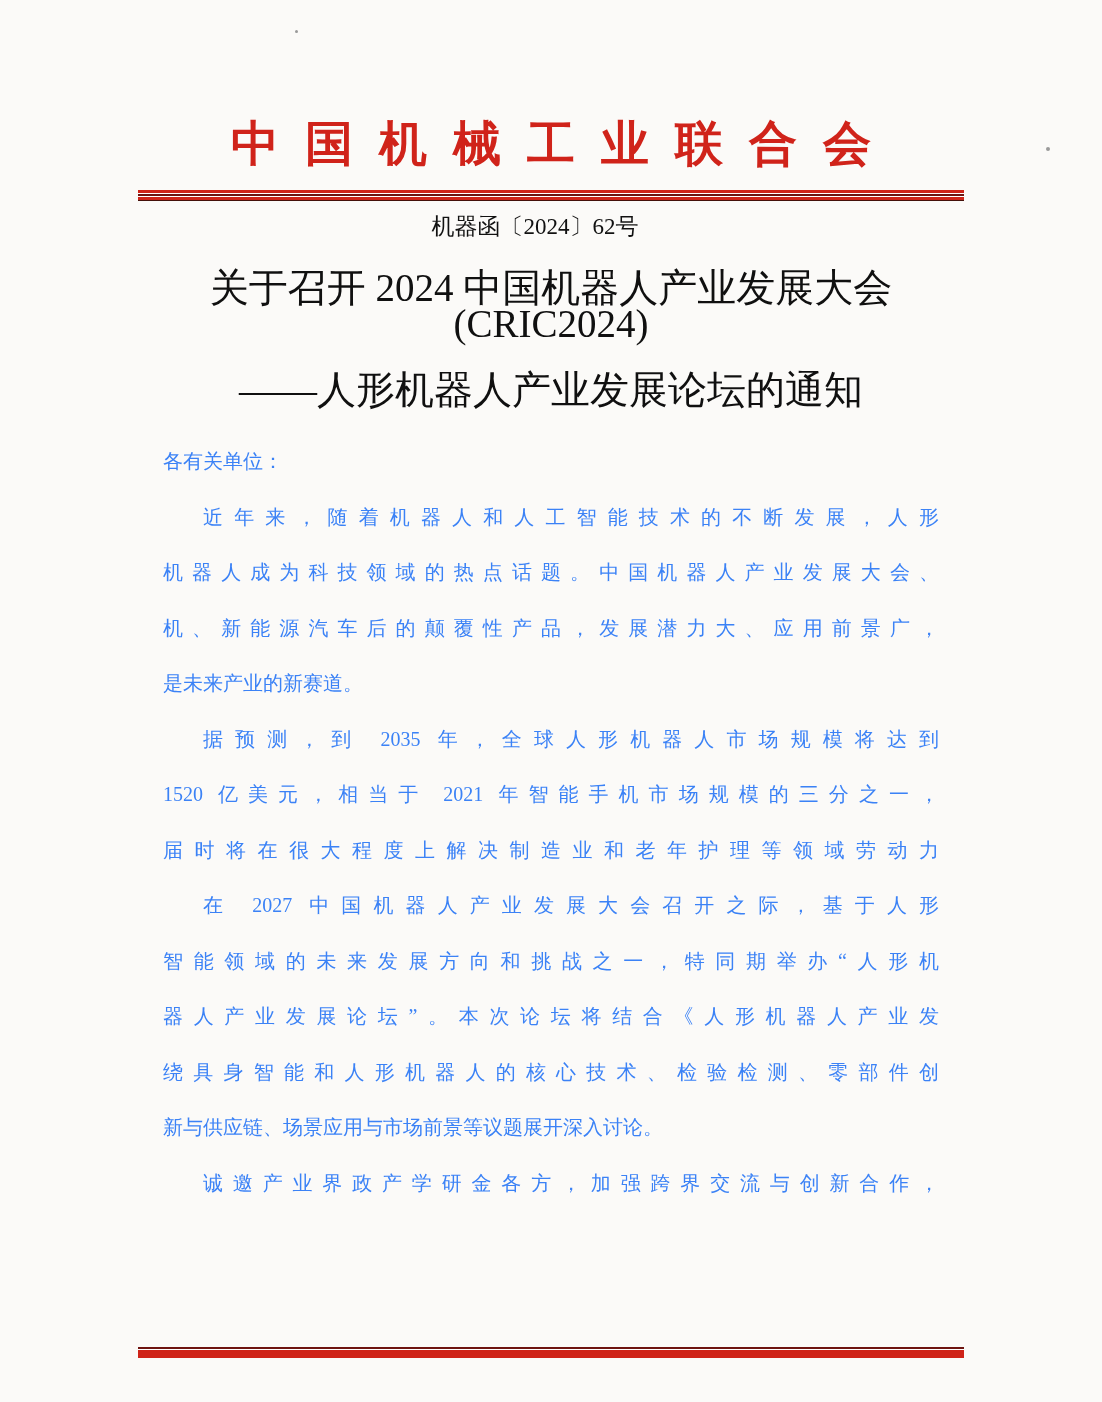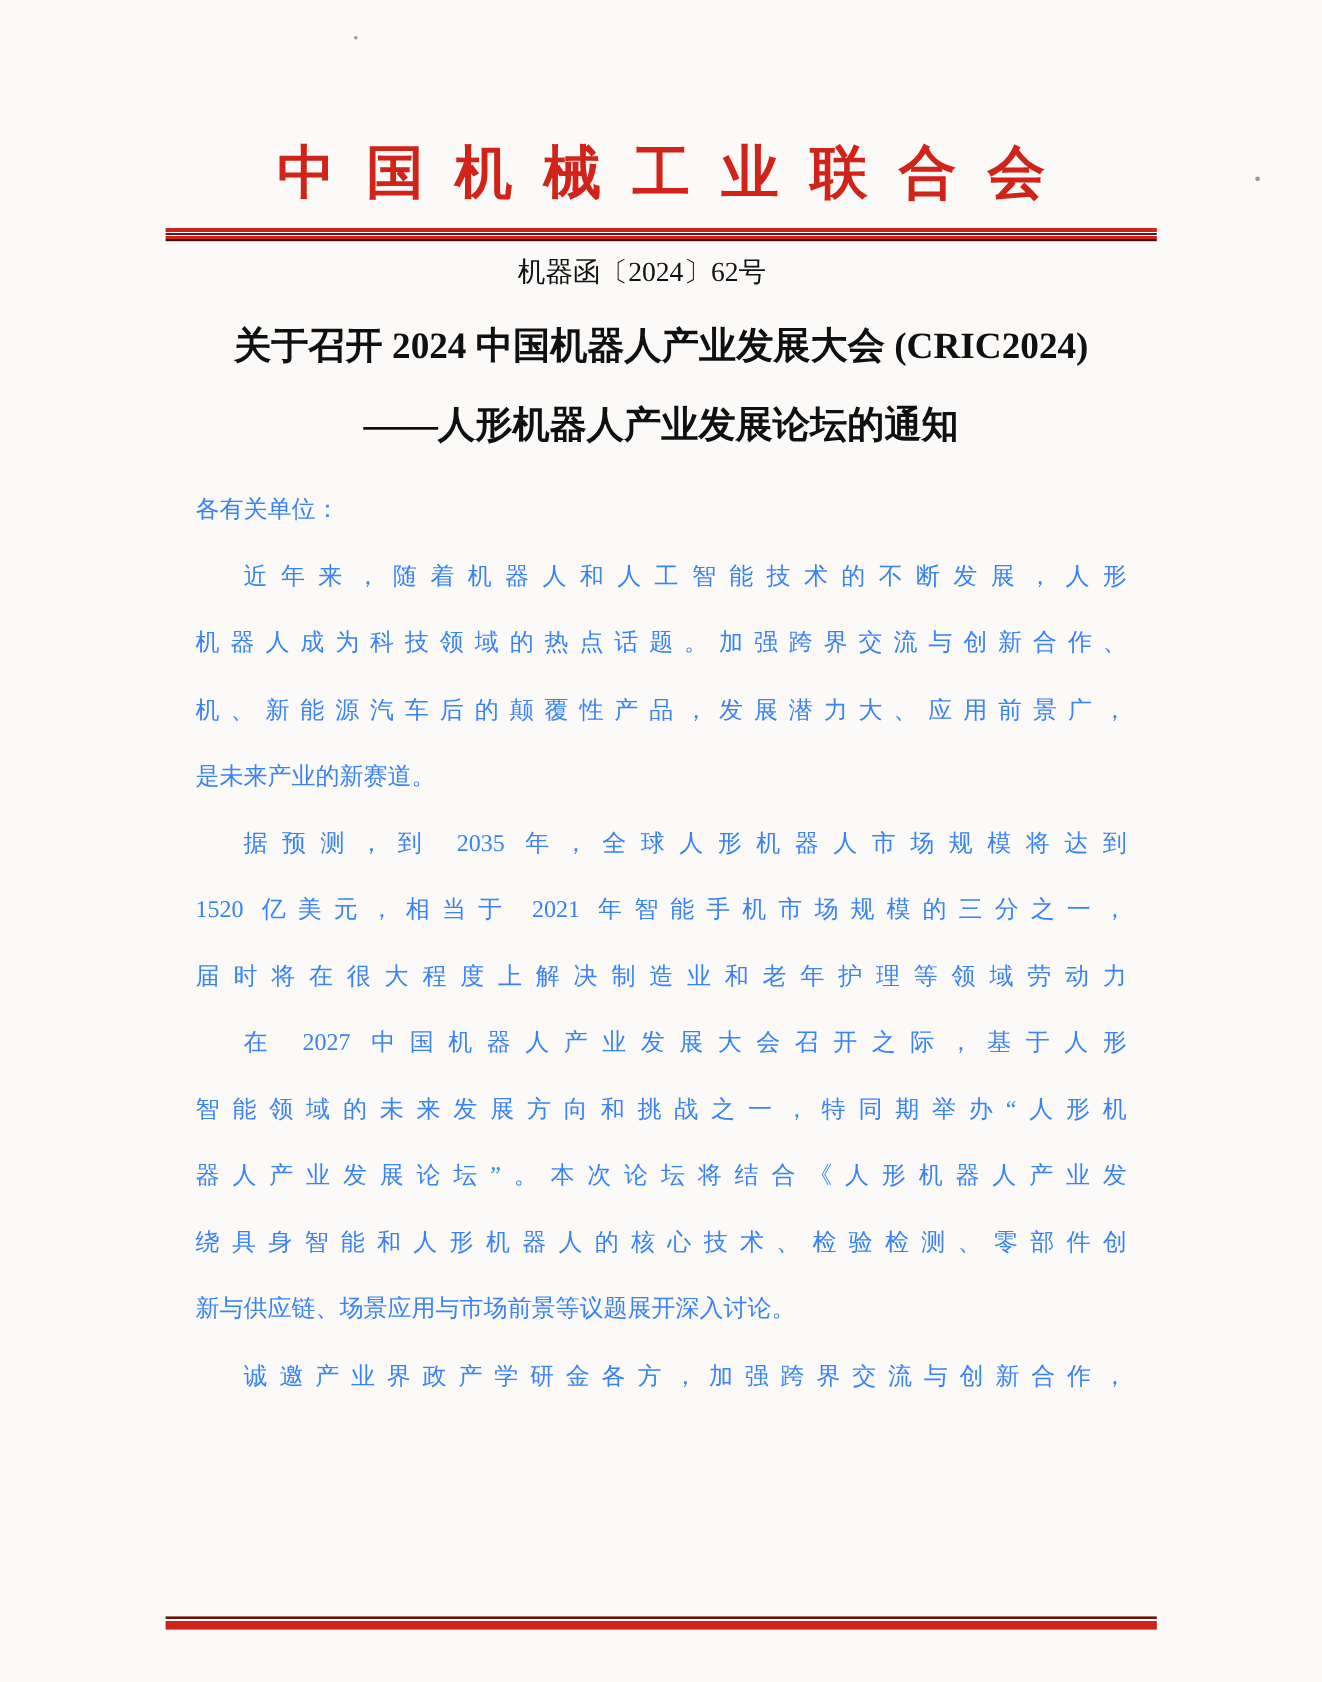--- a/index.html
+++ b/index.html
@@ -48,22 +48,22 @@
     box-sizing: border-box;
     font-size: 23px;
     color: #111;
   }
   .title-block {
     width: 826px;
     margin: 28px auto 0 auto;
     text-align: center;
   }
   .title-line {
-    font-size: 31px;
-    font-weight: bold;
+    font-size: 39px;
+    font-weight: normal;
     color: #101010;
     line-height: 36px;
   }
   .title-line.second {
     margin-top: 30px;
   }
   .body-block {
     width: 776px;
     margin: 26px auto 0 auto;
     font-size: 20px;
@@ -118,21 +118,21 @@
   <div class="doc-number">机器函〔2024〕62号</div>
 
   <div class="title-block">
     <div class="title-line">关于召开 2024 中国机器人产业发展大会 (CRIC2024)</div>
     <div class="title-line second">——人形机器人产业发展论坛的通知</div>
   </div>
 
   <div class="body-block">
     <div class="bline">各有关单位：</div>
     <div class="bline j ind">近年来，随着机器人和人工智能技术的不断发展，人形</div>
-    <div class="bline j">机器人成为科技领域的热点话题。加强跨界交流与创新合作、</div>
+    <div class="bline j">机器人成为科技领域的热点话题。中国机器人产业发展大会、</div>
     <div class="bline j">机、新能源汽车后的颠覆性产品，发展潜力大、应用前景广，</div>
     <div class="bline">是未来产业的新赛道。</div>
     <div class="bline j ind">据预测，到 2035 年，全球人形机器人市场规模将达到</div>
     <div class="bline j">1520 亿美元，相当于 2021 年智能手机市场规模的三分之一，</div>
     <div class="bline j">届时将在很大程度上解决制造业和老年护理等领域劳动力</div>
     <div class="bline j ind">在 2027 中国机器人产业发展大会召开之际，基于人形</div>
     <div class="bline j">智能领域的未来发展方向和挑战之一，特同期举办“人形机</div>
     <div class="bline j">器人产业发展论坛”。本次论坛将结合《人形机器人产业发</div>
     <div class="bline j">绕具身智能和人形机器人的核心技术、检验检测、零部件创</div>
     <div class="bline">新与供应链、场景应用与市场前景等议题展开深入讨论。</div>

